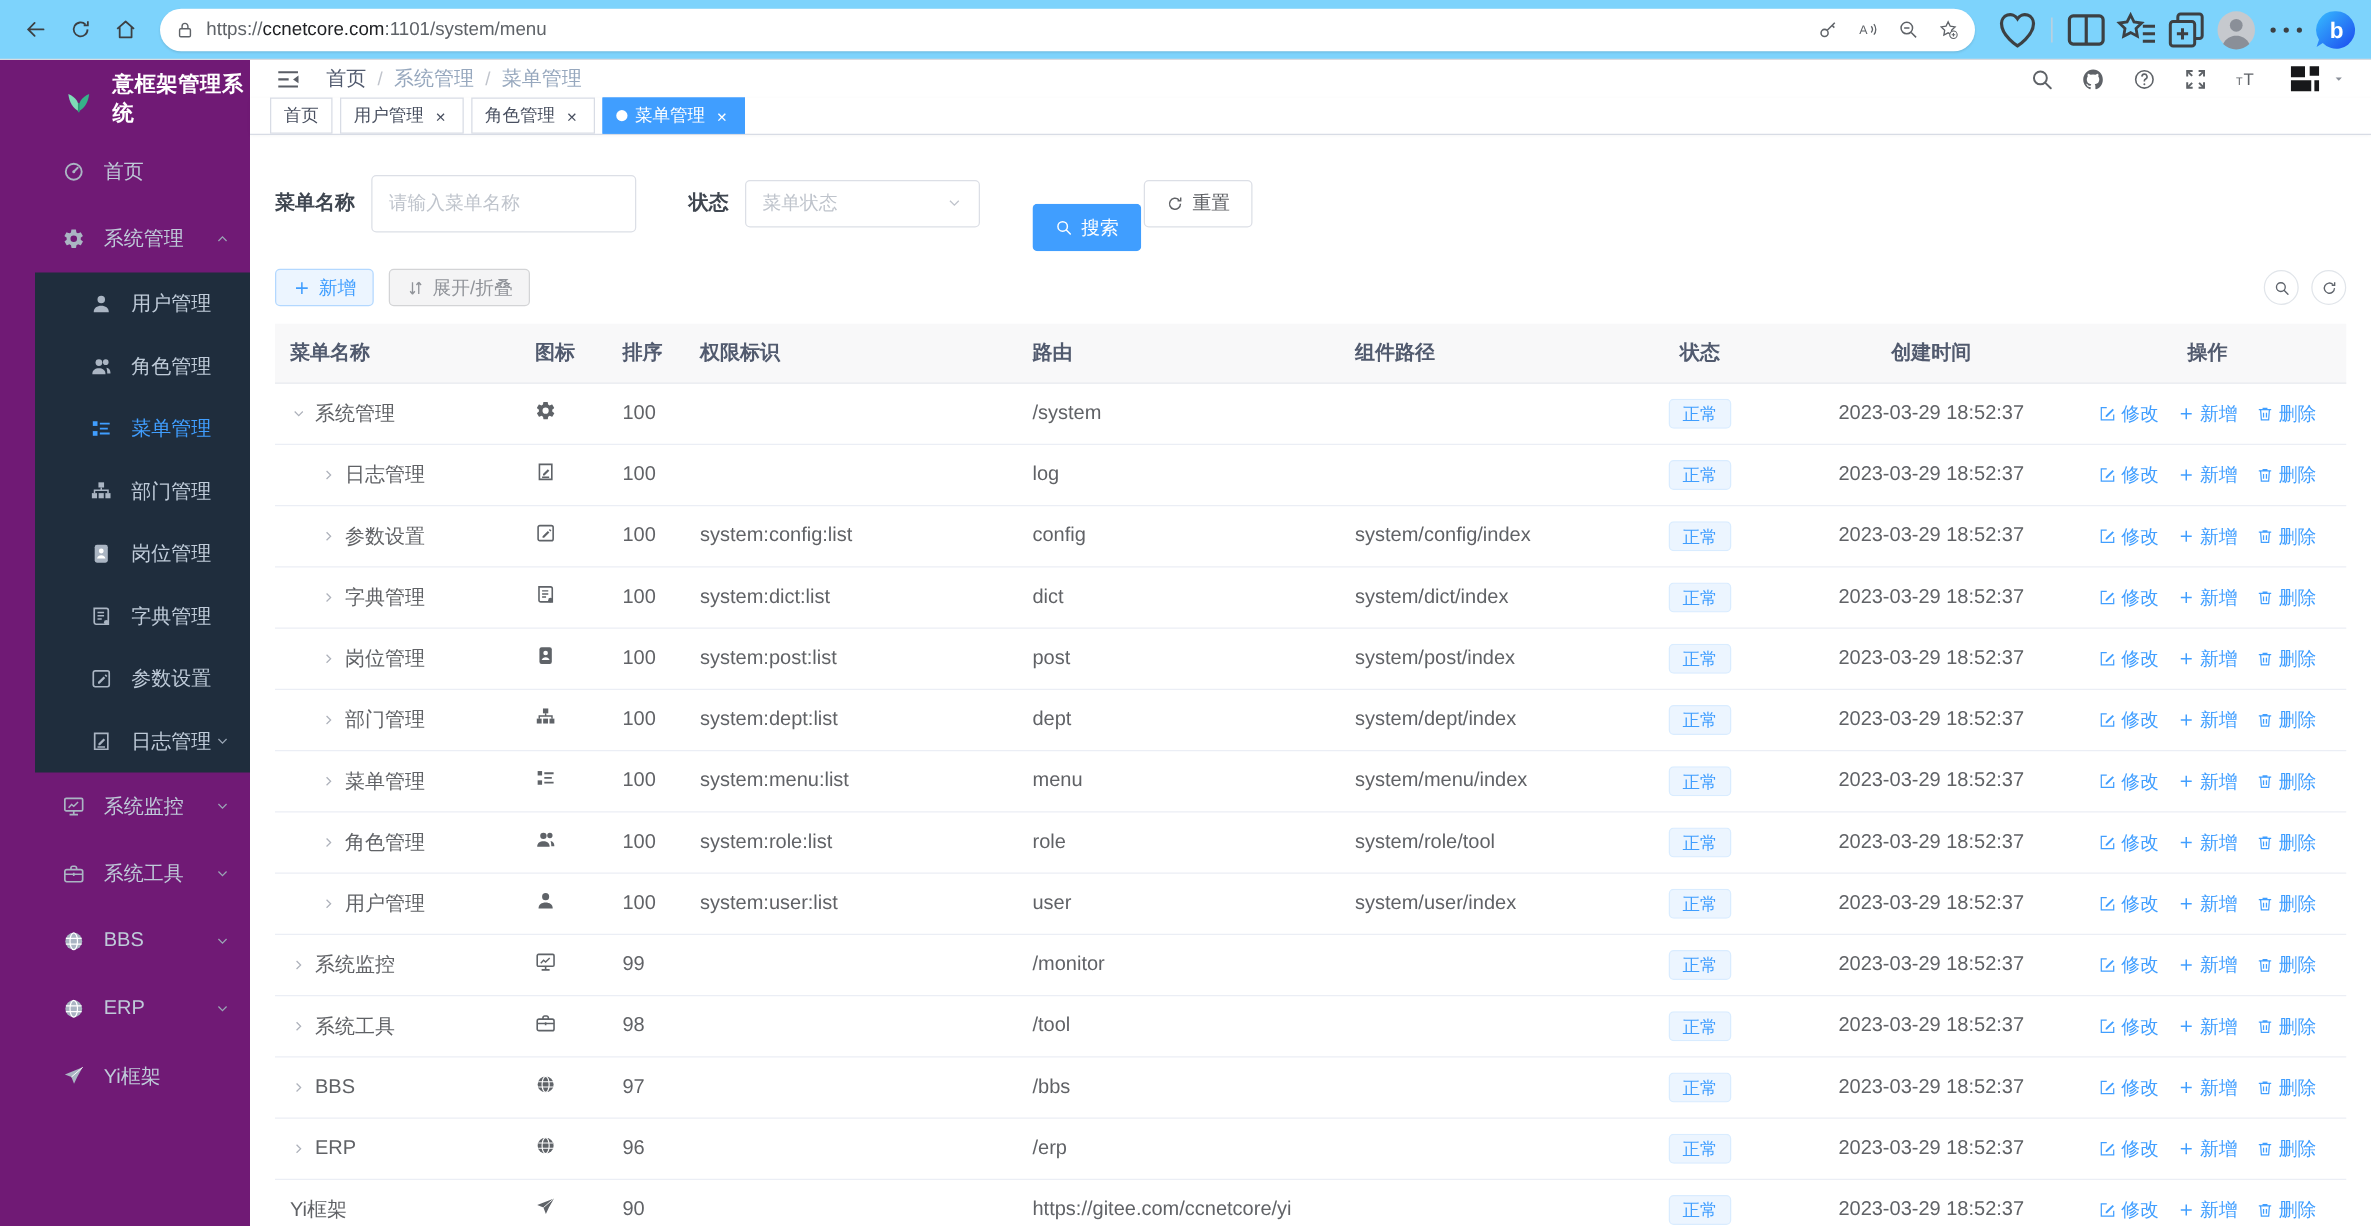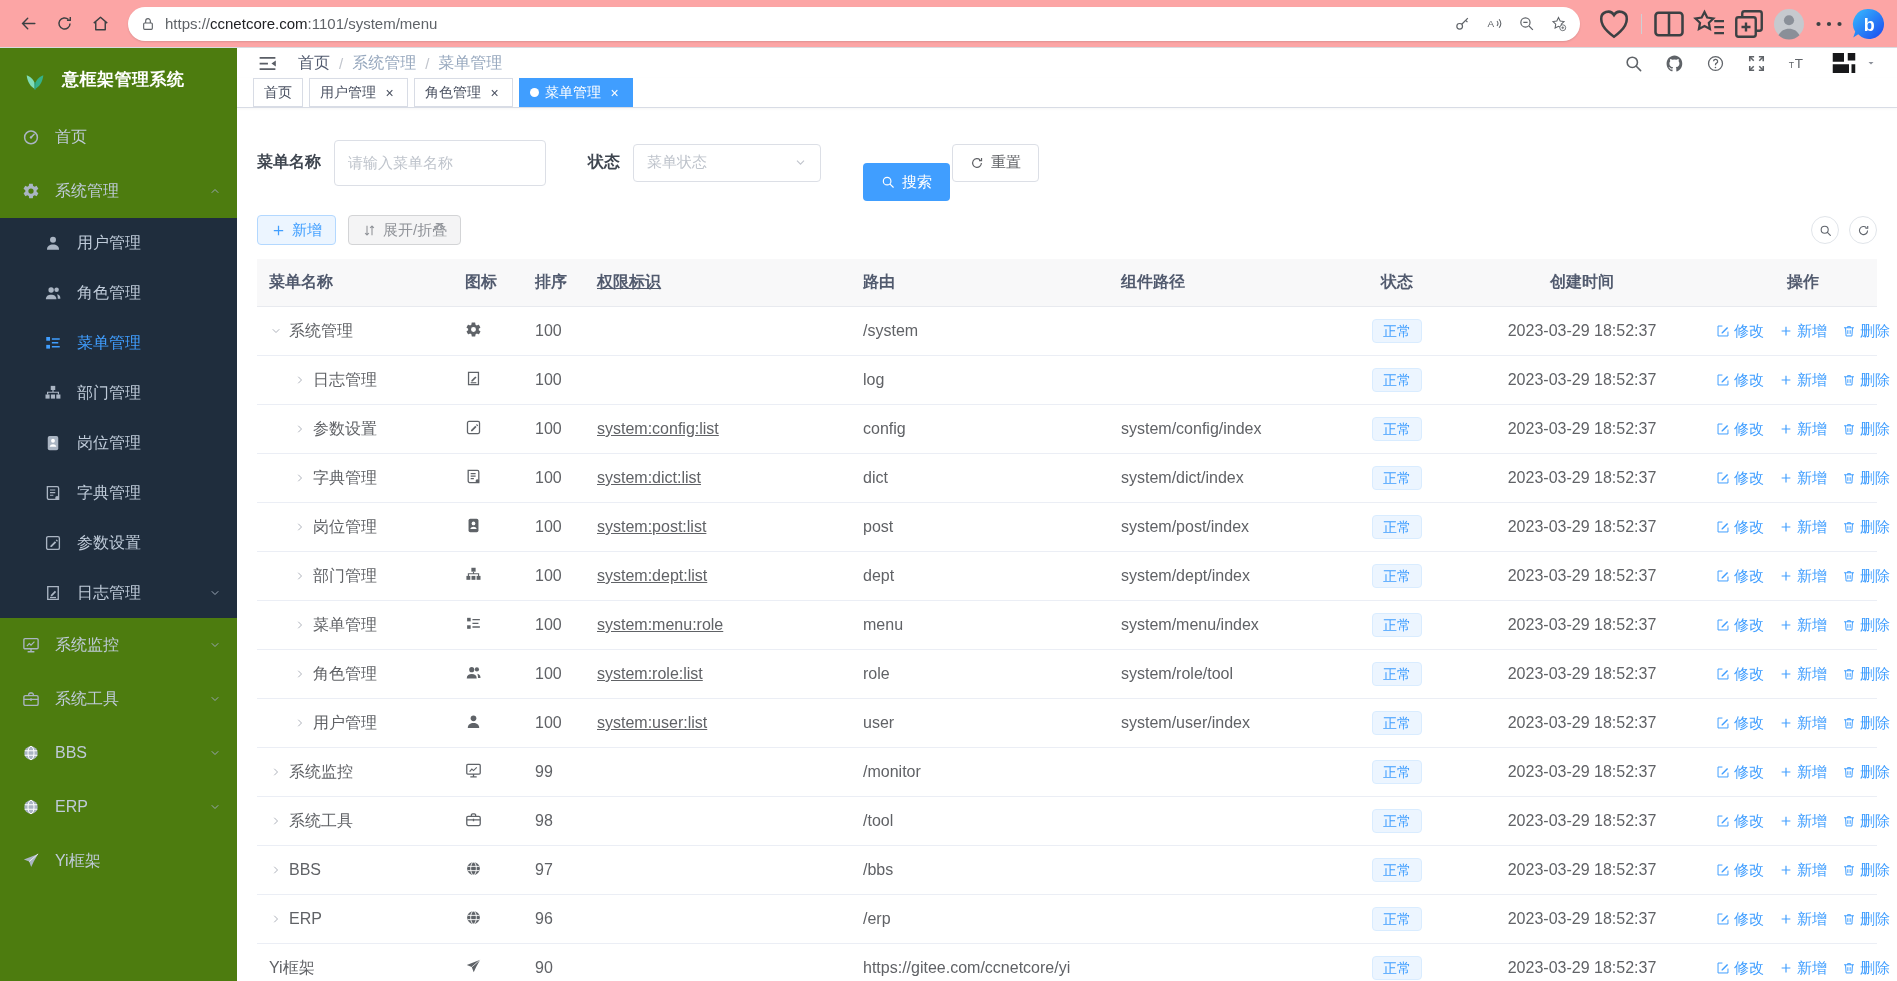--- a/index.html
+++ b/index.html
@@ -2,39 +2,39 @@
 <html><head>
 <meta charset="utf-8">
 <style>
   * { margin:0; padding:0; box-sizing:border-box; }
   html,body { width:1897px; height:981px; overflow:hidden;
     font-family:"Liberation Sans","DejaVu Sans",sans-serif; background:#fff; }
   .ic { display:inline-flex; align-items:center; justify-content:center; }
   .ic svg { width:1em; height:1em; display:block; }
 
   
-  .chrome { height:48px; background:#fca5a5; border-bottom:1px solid #d9dbe0;
+  .chrome { height:48px; background:#7dd3fc; border-bottom:1px solid #d9dbe0;
     display:flex; align-items:center; padding:0 10px; gap:2px; }
   .chrome-btn { width:36px; height:34px; border-radius:6px; display:flex; align-items:center;
     justify-content:center; color:#3c4043; font-size:19px; flex:0 0 auto; }
   .addr { flex:1; height:34px; margin:0 8px; background:#fff; border-radius:17px;
     box-shadow:0 1px 2px rgba(0,0,0,.12); display:flex; align-items:center; padding:0 6px 0 12px; }
   .addr .lock { font-size:16px; color:#5f6368; margin-right:9px; }
   .addr .url { flex:1; font-size:15px; color:#202124; white-space:nowrap; overflow:hidden; }
   .addr .url .dim { color:#5f6368; }
   .addr-ic { width:32px; height:30px; display:flex; align-items:center; justify-content:center;
     color:#5f6368; font-size:17px; }
   .chrome-right { display:flex; align-items:center; gap:4px; padding-left:6px; }
   .vdiv { width:1px; height:20px; background:#cdd0d5; margin:0 5px; }
   .avatar-ic { font-size:26px; }
   .bing-ic { font-size:28px; }
 
   
   .app { display:flex; height:933px; }
-  .sidebar { width:237px; background:#4d7c0f; color:#bfcbd9; flex:0 0 auto; }
+  .sidebar { width:200px; background:#701a75; color:#bfcbd9; flex:0 0 auto;padding-left:28px; }
   .logo-row { height:62px; display:flex; align-items:center; gap:12px; padding-left:20px; }
   .logo-row .leaf { font-size:30px; }
   .logo-title { color:#fff; font-weight:bold; font-size:17px; letter-spacing:.5px; }
   .menu-item { height:54px; display:flex; align-items:center; gap:15px; padding-left:22px;
     font-size:16px; position:relative; cursor:pointer; }
   .menu-item .m-ic { font-size:18px; color:#aab5c3; }
   .submenu { background:#1f2d3d; }
   .submenu .menu-item { height:50px; padding-left:44px; }
   .menu-item .chev { position:absolute; right:16px; font-size:12px; color:#9aa6b5; }
   .menu-item.active { color:#409eff; }
@@ -93,21 +93,21 @@
   .circle { width:28px; height:28px; border-radius:50%; border:1px solid #e1e5ea; background:#fff;
     color:#5f646c; font-size:13px; display:flex; align-items:center; justify-content:center; cursor:pointer; }
 
   
   .table { margin-top:14px; }
   .thead { display:flex; align-items:center; height:48px; background:#f8f8f9;
     border-bottom:1px solid #e8eaef; font-weight:700; color:#515a6e; font-size:16px; }
   .tr { display:flex; align-items:center; height:49px; border-bottom:1px solid #ebeef5;
     color:#606266; font-size:16px; }
   .td,.th { padding:0 8px 0 12px; white-space:nowrap; overflow:hidden; flex:0 0 auto; }
-  .c0{width:196px;} .c1{width:70px;} .c2{width:62px;} .c3{width:266px;text-decoration:underline;} .c4{width:258px;}
+  .c0{width:196px;} .c1{width:70px;} .c2{width:62px;} .c3{width:266px;} .c4{width:258px;}
   .c5{width:216px;} .c6{width:140px;text-align:center;} .c7{width:230px;text-align:center;}
   .c8{width:212px;text-align:center;}
   .cell-name { display:flex; align-items:center; gap:7px; }
   .tr.lvl1 .cell-name { padding-left:24px; }
   .tree-arrow { font-size:12px; color:#aeb2bb; cursor:pointer; width:13px; }
   .row-ic { font-size:17px; color:#5f6368; }
   .badge { display:inline-block; background:#ecf5ff; border:1px solid #d9ecff; color:#409eff;
     font-size:14px; padding:4px 10px; border-radius:4px; line-height:1; }
   .actions { display:flex; align-items:center; justify-content:center; gap:15px; }
   .act { color:#409eff; display:inline-flex; align-items:center; gap:4px; font-size:15px; cursor:pointer; }
@@ -930,21 +930,21 @@
                 </span>
               </div>
               <div class="td c1"><span class="ic row-ic">
                   <svg viewBox="0 0 24 24">
                     <rect x="3" y="4" width="5" height="5" fill="currentColor"></rect>
                     <rect x="3" y="14.5" width="5" height="5" fill="currentColor"></rect>
                     <path d="M10.5 6.5H21M10.5 17H21M10.5 11.8H19" stroke="currentColor" stroke-width="2"></path>
                   </svg>
                 </span></div>
               <div class="td c2">100</div>
-              <div class="td c3">system:menu:role</div>
+              <div class="td c3">system:menu:list</div>
               <div class="td c4">menu</div>
               <div class="td c5">system/menu/index</div>
               <div class="td c6"><span class="badge">正常</span></div>
               <div class="td c7">2023-03-29 18:52:37</div>
               <div class="td c8">
                 <span class="actions">
                   <a class="act">
                     <span class="ic a-ic">
                       <svg viewBox="0 0 24 24">
                         <path d="M20.5 13v7.5H3.5V3.5H11" fill="none" stroke="currentColor" stroke-width="1.7"></path>

